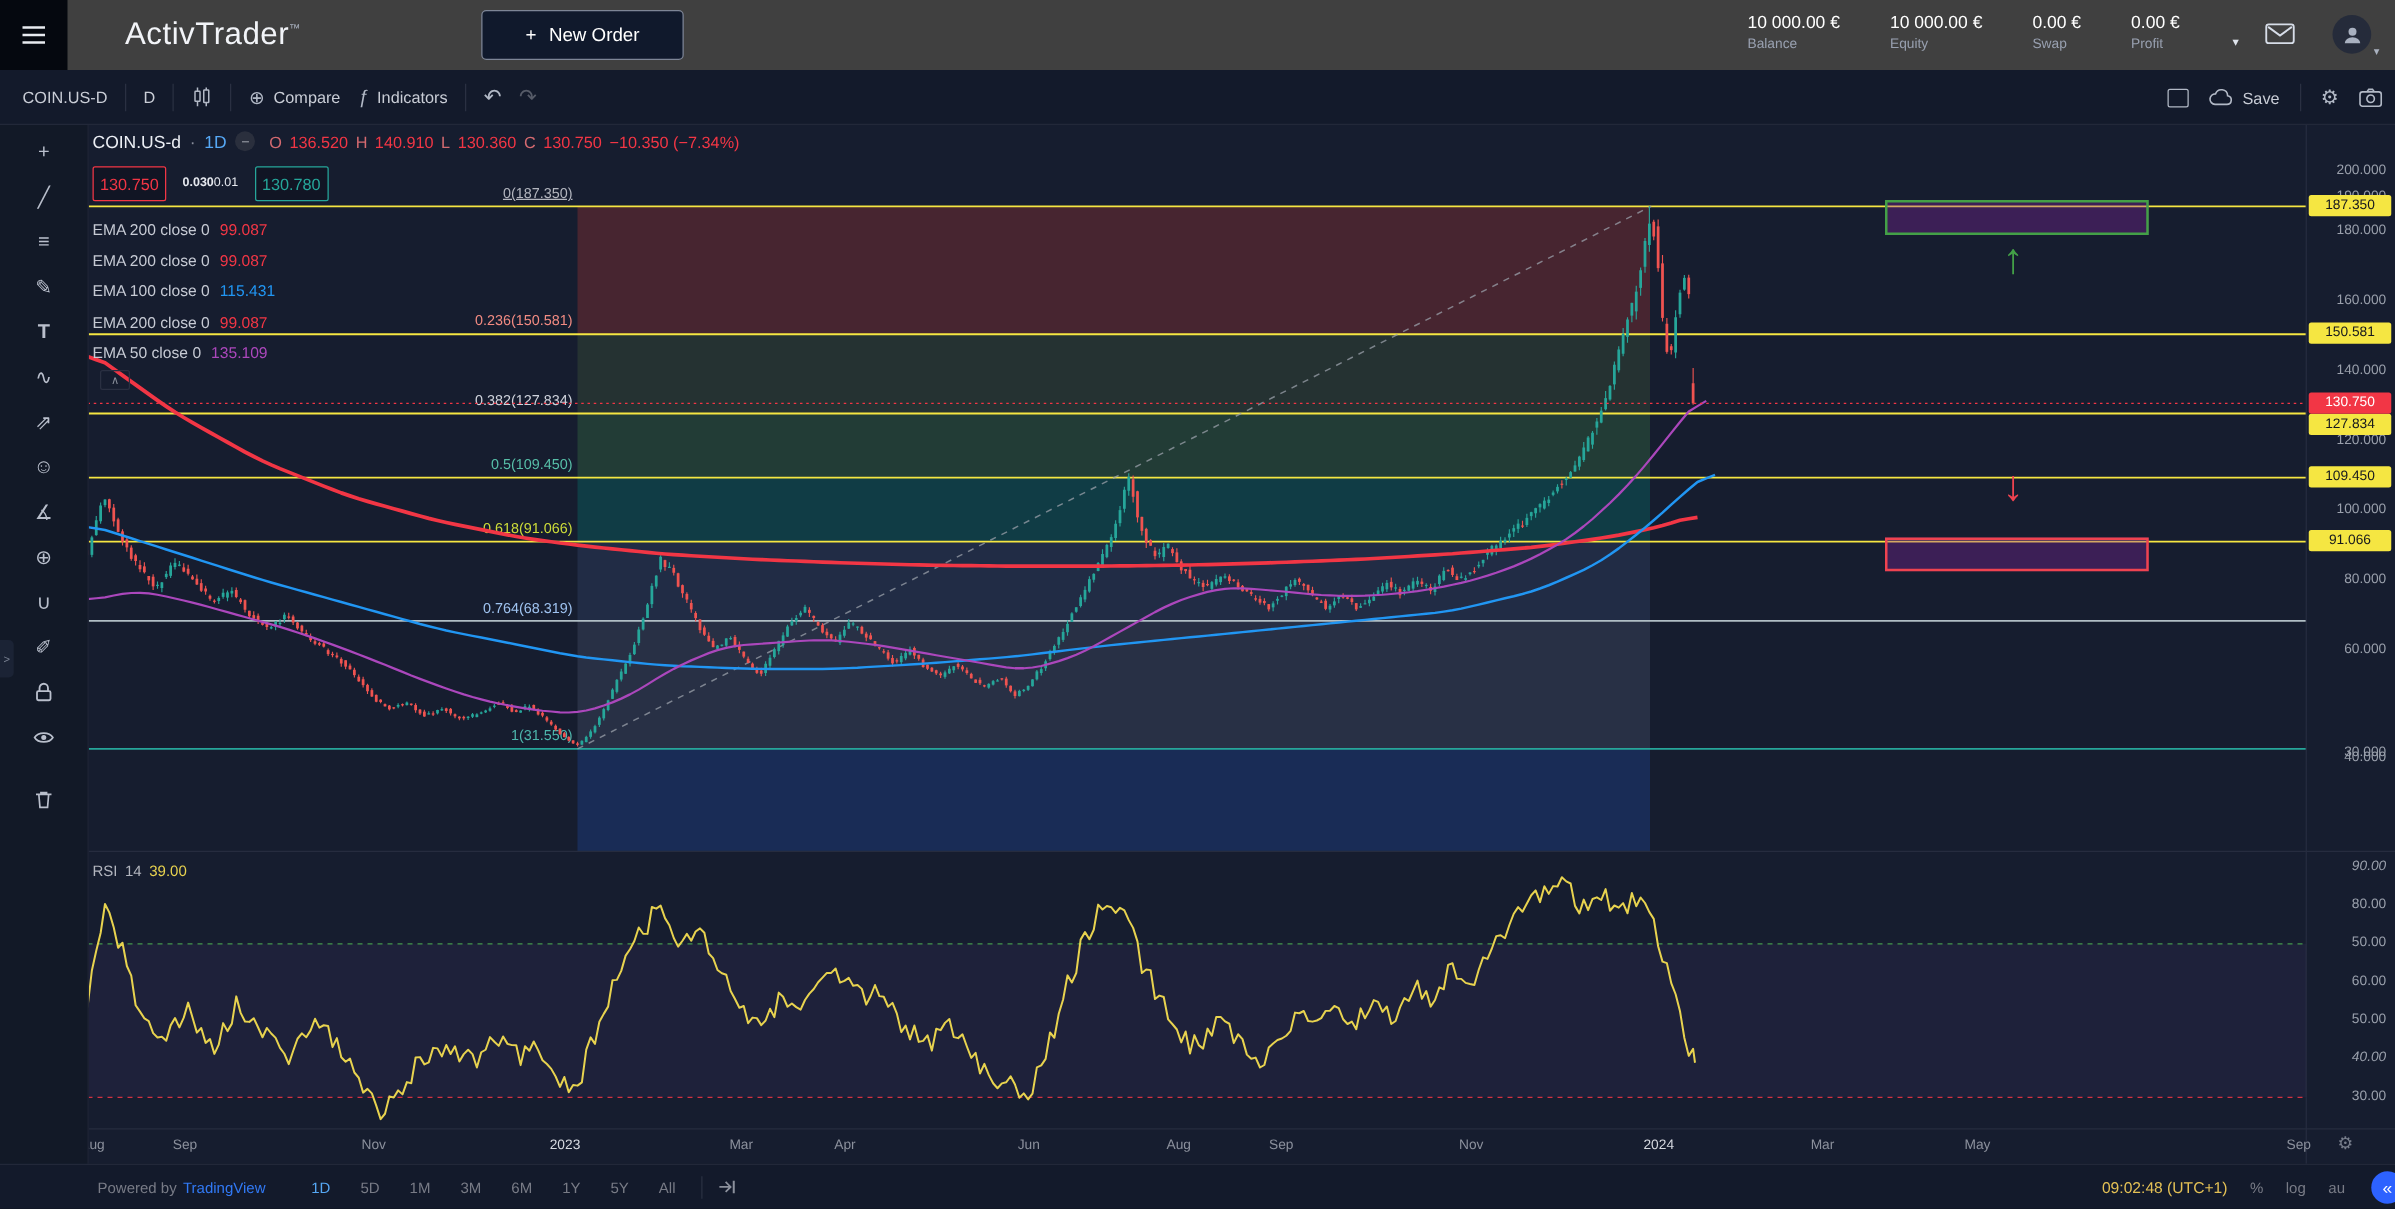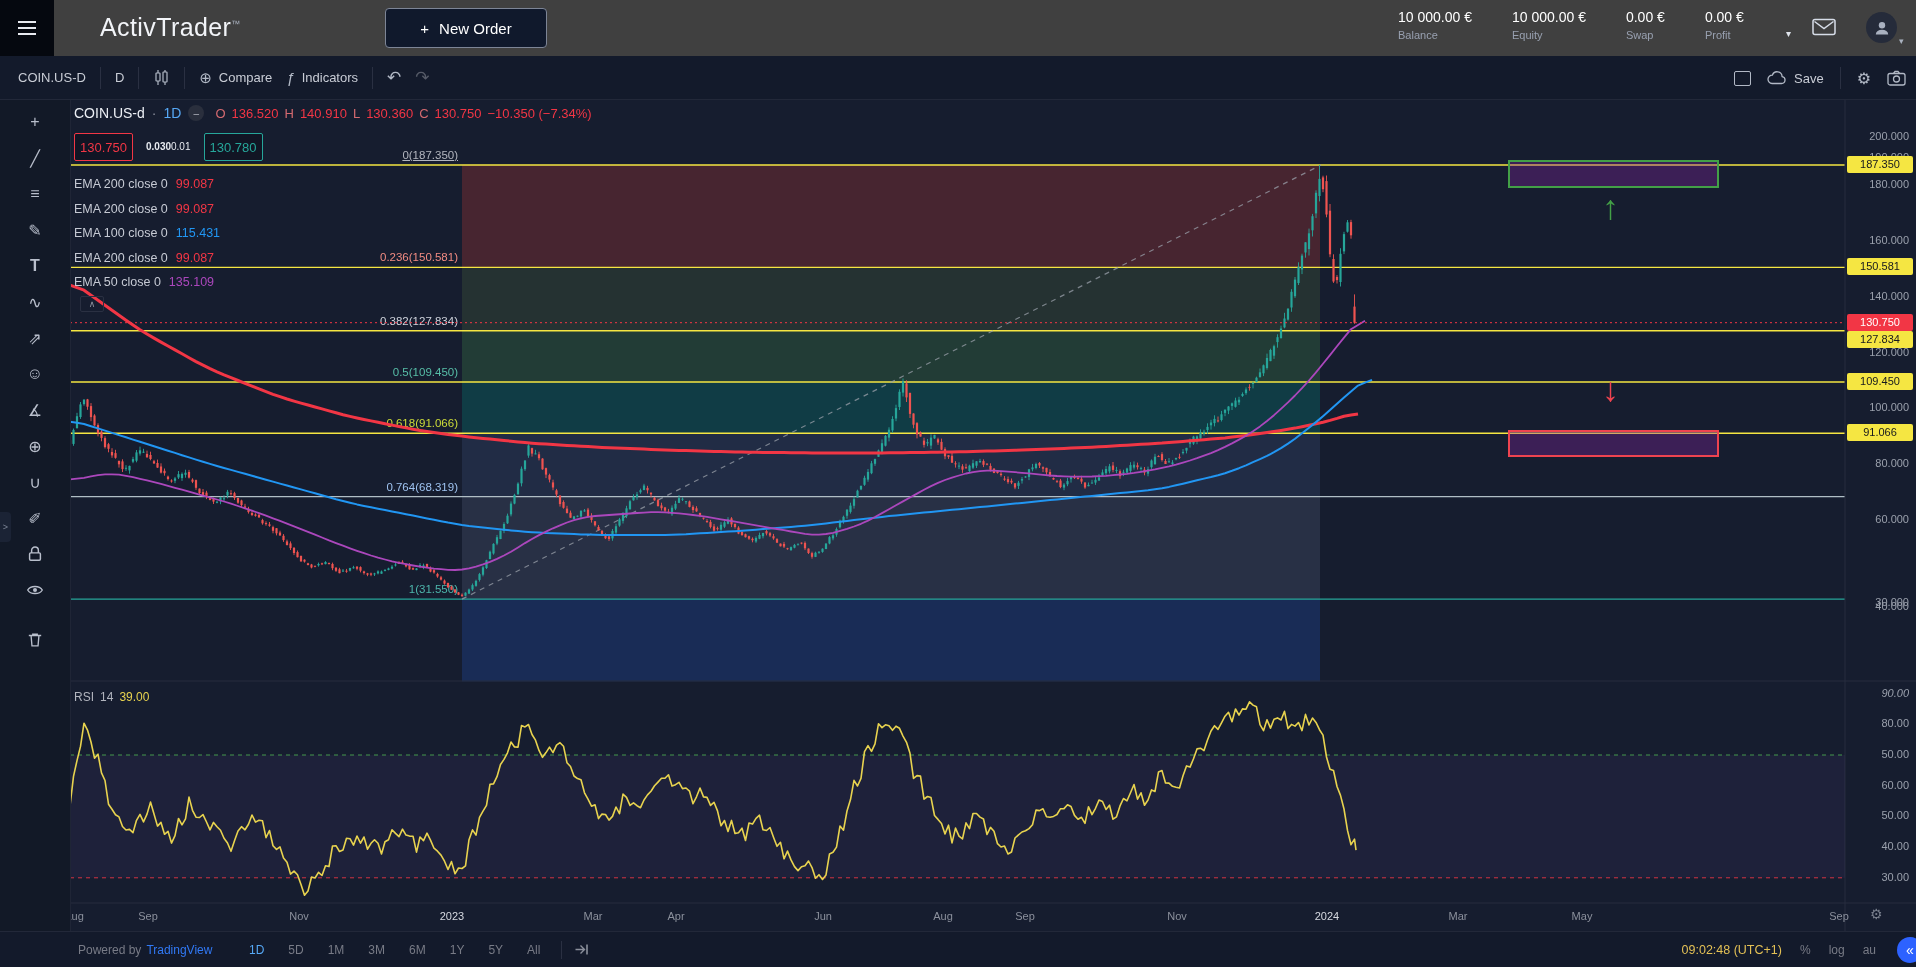--- a/index.html
+++ b/index.html
@@ -517,21 +517,21 @@
       <div class="ptick" style="top: 401.357px;">100.000</div>
       <div class="ptick" style="top: 457.077px;">80.000</div>
       <div class="ptick" style="top: 512.797px;">60.000</div>
       <div class="ptick" style="top: 600px;">40.000</div>
       <div class="ptick" style="top: 596.377px;">30.000</div>
       <div class="ptick" style="top: 686.6px; font-style: italic;">90.00</div>
       <div class="ptick" style="top: 717.3px;">80.00</div>
       <div class="ptick" style="top: 748px;">50.00</div>
       <div class="ptick" style="top: 778.7px;">60.00</div>
       <div class="ptick" style="top: 809.4px;">50.00</div>
-      <div class="ptick" style="top: 840.1px;">40.00</div>
+      <div class="ptick" style="top: 840.1px; font-style: italic;">40.00</div>
       <div class="ptick" style="top: 870.8px;">30.00</div>
       <div class="badge" style="top: 156px;">187.350</div>
       <div class="badge" style="top: 258.438px;">150.581</div>
       <div class="badge" style="top: 330.812px;">127.834</div>
       <div class="badge" style="top: 373.029px;">109.450</div>
       <div class="badge" style="top: 424.247px;">91.066</div>
       <div class="badge red" style="top: 313.688px;">130.750</div>
       <div class="ttick" style="left: 50px;">Aug</div>
       <div class="ttick" style="left: 124px;">Sep</div>
       <div class="ttick" style="left: 275px;">Nov</div>

